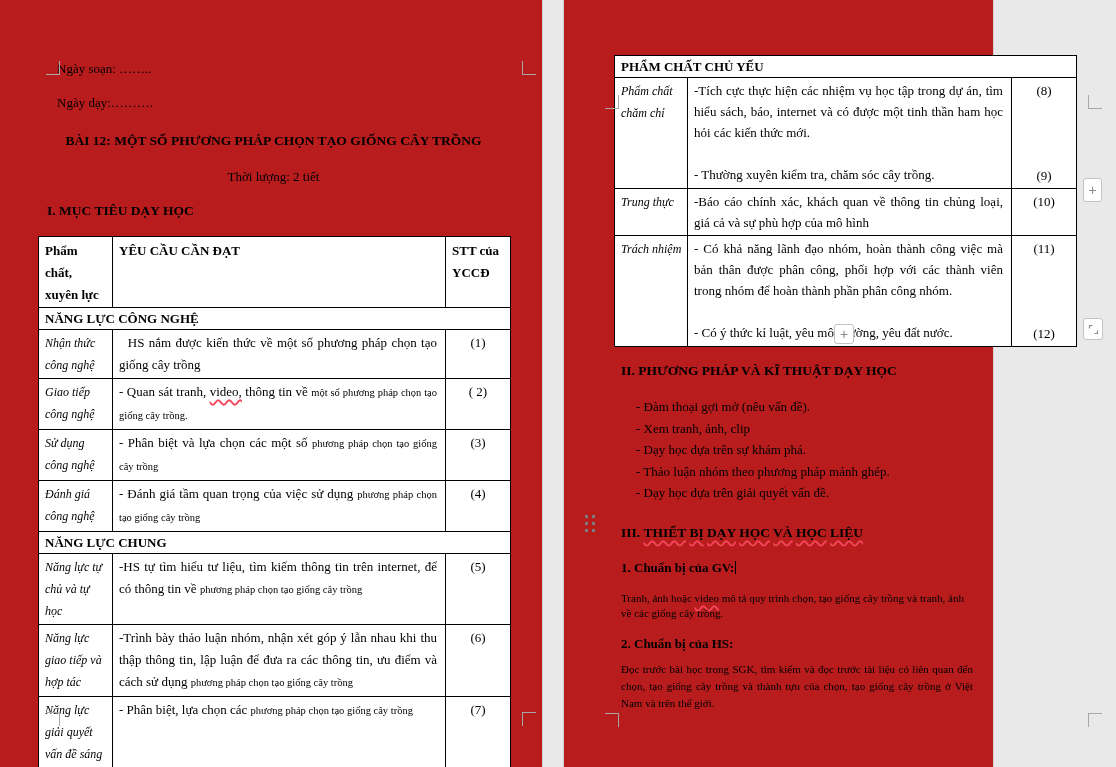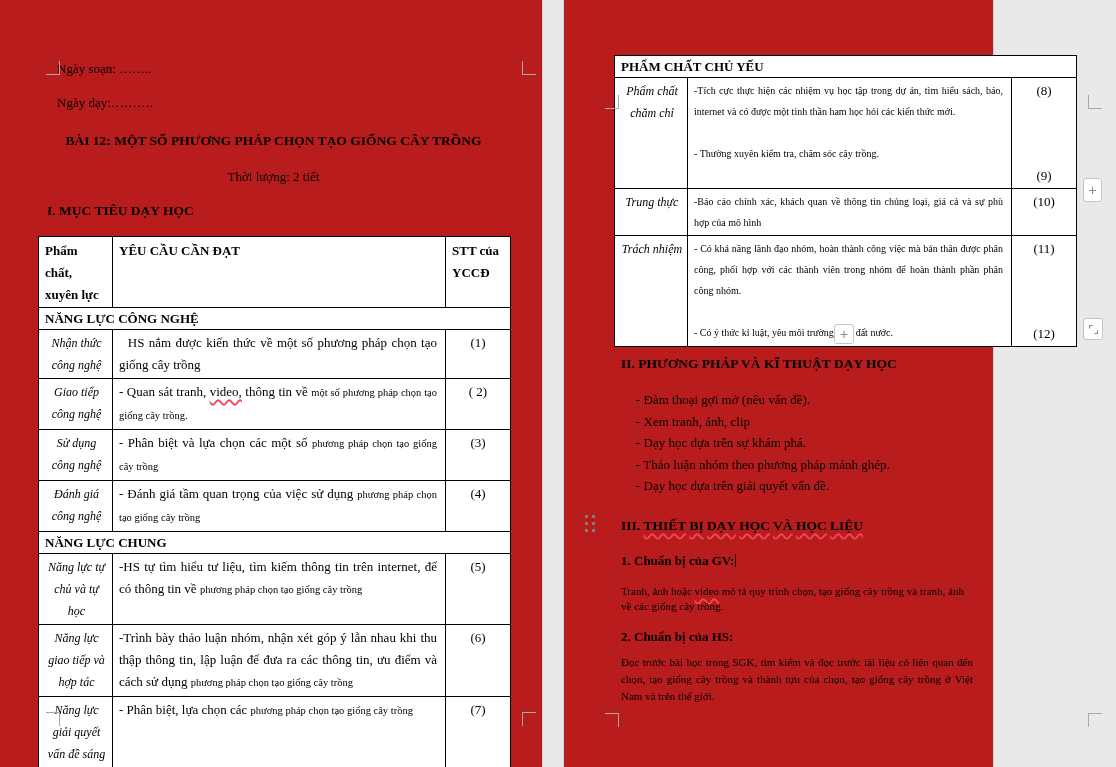--- a/index.html
+++ b/index.html
@@ -21,39 +21,39 @@
   .doc-title { margin-top:21px; text-align:center; font-weight:bold; font-size:13.5px; line-height:17px; }
   .duration  { margin-top:20px; text-align:center; font-size:13px; }
   .h-roman   { margin-top:18px; margin-left:9px; font-weight:bold; font-size:13.5px; }
 
   table.doc-table { border-collapse:collapse; table-layout:fixed; background:#fff; }
   #objectives-table { margin-top:17px; width:472px; }
   #qualities-table  { width:462px; }
   .doc-table td { border:1px solid #000; vertical-align:top; padding:1px 6px; }
   .doc-table td.hdr { font-weight:bold; font-size:13px; line-height:22px; padding-top:3px; }
   .doc-table td.sec { font-weight:bold; font-size:13px; line-height:17px; padding:2px 6px; }
-  .doc-table td.lbl { font-style:italic; font-size:12px; line-height:22px; padding:2px 4px 2px 6px;text-align:center; }
+  .doc-table td.lbl { font-style:italic; font-size:12px; line-height:22px; padding:2px 4px 2px 6px; }
   .doc-table td.req { font-size:13px; line-height:22px; text-align:justify; padding:2px 8px 2px 6px; }
   .doc-table td.stt { font-size:13px; line-height:22px; text-align:center; padding-top:2px; }
   .req .small { font-size:10.5px; }
-  .para { font-size:10px; line-height:21px; text-align:justify; }
+  .para { font-size:13px; line-height:21px; text-align:justify; }
   .para-gap { margin-top:21px; }
   .stt-gap  { margin-top:63px; }
 
   
   .sq {
     text-decoration: underline;
     text-decoration-style: wavy;
     text-decoration-color:#f4465a;
     text-decoration-thickness:2px;
     text-underline-offset:3px;
   }
 
   
-  .h2-style { margin-top:8px; margin-left:7px; font-weight:bold; font-size:13.5px; line-height:18px; }
+  .h2-style { margin-top:15px; margin-left:7px; font-weight:bold; font-size:13.5px; line-height:18px; }
   #methods-list { margin-top:16px; margin-left:22px; }
   .method-item { font-size:13px; line-height:21.5px; }
   #section3-heading { margin-top:20px; }
   #gv-heading { margin-top:17px; font-size:13px; }
   #gv-paragraph { margin-top:14px; margin-left:7px; font-size:11px; line-height:15px; }
   #hs-heading { margin-top:14px; font-size:13px; }
   #hs-paragraph { margin-top:8px; margin-left:7px; font-size:11px; line-height:17px; text-align:justify; }
   #section4-heading { margin-top:10px; }
   #sectionA-heading { margin-top:14px; }
   .caret { display:inline-block; width:1px; height:13px; background:#000; vertical-align:-2px; margin-left:1px; }

